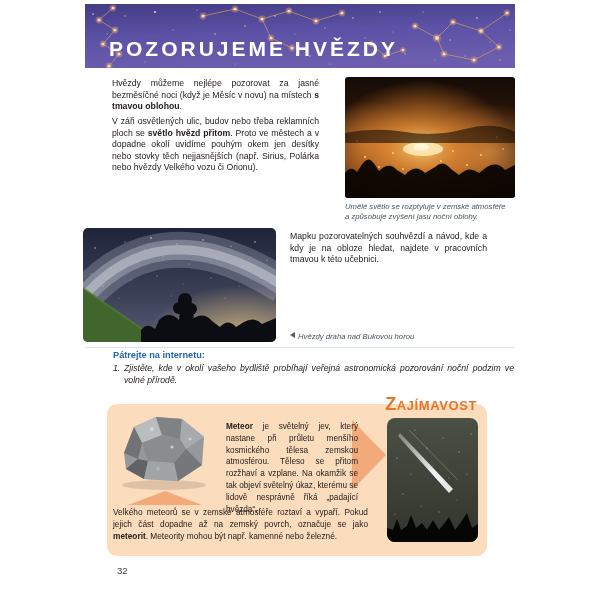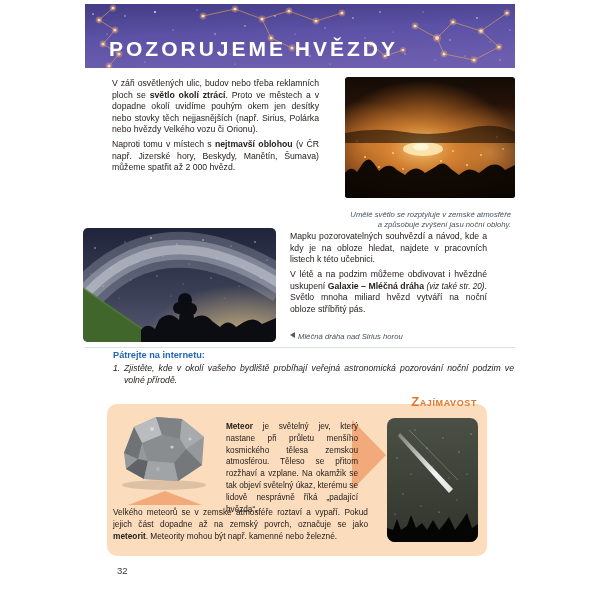--- a/index.html
+++ b/index.html
@@ -25,40 +25,40 @@
   .col-right { left:290px; top:231px; width:197px; }
   .ref-note { font-style:italic; font-size:8.2px; }
 
   
   .photo { overflow:hidden; }
   .photo svg { display:block; width:100%; height:100%; }
   .photo-city  { left:345px; top:77px;  width:170px; height:121px; border-radius:3px; }
   .photo-milky { left:83px;  top:228px; width:193px; height:114px; border-radius:5px; }
 
   .caption { font-style:italic; font-size:7.7px; line-height:10px; color:#44525e; }
-  .cap-city  { left:345px; top:210px; width:166px;text-align:right; }
+  .cap-city  { left:345px; top:202px; width:166px; }
   .cap-milky { left:290px; top:332px; width:215px; }
   .tri-left {
     display:inline-block; width:0; height:0; margin-right:3px; vertical-align:1px;
     border-top:3px solid transparent; border-bottom:3px solid transparent;
     border-right:5px solid #5a5a5a;
   }
 
   
   .rule { left:85px; top:347px; width:430px; height:1px; background:#dbe1e7; }
   .net-heading { left:113px; top:350px; font-size:9.2px; font-weight:700; color:#2367b3;text-align:center; }
   .net-item { left:113px; top:363px; width:401px; display:flex; font-style:italic;
               font-size:8.7px; line-height:11.5px; }
   .net-item .num { width:11px; flex:none; }
   .net-item .txt { flex:1; text-align:justify; }
 
   
   .factbox { left:107px; top:404px; width:380px; height:152px; background:#fbdcbc; border-radius:10px; }
   .fact-label { right:123px; top:394px; width:120px; text-align:right;
-    font-variant:small-caps; font-weight:700; font-size:13px; letter-spacing:.6px; color:#e4762b; }
+    font-variant:small-caps; font-weight:700; font-size:18px; letter-spacing:.6px; color:#e4762b; }
   .rock { left:114px; top:409px; width:100px; height:82px; }
   .rock svg { display:block; width:100%; height:100%; }
   .tri-up { left:128px; top:491px; width:0; height:0;
     border-left:37px solid transparent; border-right:37px solid transparent;
     border-bottom:14px solid #f3aa7b; }
   .tri-right { left:352px; top:420px; width:0; height:0;
     border-top:35px solid transparent; border-bottom:35px solid transparent;
     border-left:34px solid #f3aa7b; }
   .fact-main { left:218px; top:413px; width:132px; font-size:8.2px; line-height:11.8px; text-align:justify; }
   .fact-bottom { left:113px; top:506px; width:255px; font-size:8.3px; line-height:12px; text-align:justify; }
@@ -174,22 +174,22 @@
         <circle cx="425" cy="26" r="0.6" opacity="0.7"></circle>
       <circle cx="60" cy="58" r="0.6" opacity="0.5"></circle>
         <circle cx="150" cy="60" r="0.5" opacity="0.5"></circle>
       <circle cx="245" cy="60" r="0.6" opacity="0.5"></circle>
     </g>
   </svg>
   <h1>POZORUJEME HVĚZDY</h1>
 </div>
 
 <div class="abs textcol col-left">
-  <p><span>V záři osvětlených ulic, budov nebo třeba reklamních ploch se </span><b>světlo okolí ztrácí</b><span>. Proto ve městech a v dopadne okolí uvidíme pouhým okem jen desítky nebo stovky těch nejjasnějších (např. Sirius, Polárka nebo hvězdy Velkého vozu či Orionu).</span></p>
-  <p><span>Naproti tomu v místech s </span><b>nejtmavší oblohou</b><span> (v ČR např. Jizerské hory, Beskydy, Manětín, Šumava) můžeme spatřit až 2 000 hvězd.</span></p>
+  <p><span>Hvězdy můžeme nejlépe pozorovat za jasné bezměsíčné noci (když je Měsíc v novu) na místech </span><b>s tmavou oblohou</b><span>.</span></p>
+  <p><span>V záři osvětlených ulic, budov nebo třeba reklamních ploch se </span><b>světlo hvězd přitom</b><span>. Proto ve městech a v dopadne okolí uvidíme pouhým okem jen desítky nebo stovky těch nejjasnějších (např. Sirius, Polárka nebo hvězdy Velkého vozu či Orionu).</span></p>
 </div>
 
 <figure class="abs photo photo-city" style="margin:0">
   <svg viewBox="0 0 170 121" preserveAspectRatio="none">
     <defs>
       <linearGradient id="citySky" x1="0" y1="0" x2="0" y2="1">
         <stop offset="0" stop-color="#140c06"></stop>
           <stop offset="0.45" stop-color="#33180a"></stop>
         <stop offset="0.75" stop-color="#55290f"></stop>
           <stop offset="1" stop-color="#2c170a"></stop>
@@ -286,26 +286,25 @@
     <polygon points="0,60 78,114 0,114" fill="#41662c"></polygon>
     <path d="M0,60 L78,114" stroke="#567d37" stroke-width="2" opacity="0.7"></path>
     <path d="M58,114 L58,102 Q64,94 72,101 L76,92 Q86,82 96,92 L98,74 Q102,64 108,73 L111,90 Q121,84 129,93 L137,99 Q145,90 153,99 L161,94 Q171,88 179,96 L193,90 L193,114 Z" fill="#0b0d13"></path>
     <circle cx="102" cy="72" r="7" fill="#0b0d13"></circle>
       <circle cx="96" cy="80" r="6" fill="#0b0d13"></circle>
       <circle cx="108" cy="81" r="6" fill="#0b0d13"></circle>
   </svg>
 </figure>
 
 <div class="abs textcol col-right">
-  <p>Mapku pozorovatelných souhvězdí a návod, kde a kdy je na obloze hledat, najdete v pracovních listech k této učebnici.</p>
-  <p><span>V létě a na podzim můžeme obdivovat i hvězdné uskupení </span><b>Galaxie – Mléčná dráha</b><span> </span><span class="ref-note">(viz také str. 20)</span><span>. Světlo mnoha miliard hvězd vytváří na noční obloze stříbřitý pás.</span></p>
+  <p>Mapku pozorovatelných souhvězdí a návod, kde a kdy je na obloze hledat, najdete v pracovních tmavou k této učebnici.</p>
 </div>
 
 <div class="abs caption cap-milky">
-  <span class="tri-left"></span><span>Mléčná dráha nad Sirius horou</span>
+  <span class="tri-left"></span><span>Hvězdy dráha nad Bukovou horou</span>
 </div>
 
 <div class="abs rule"></div>
 
 <div class="abs net-heading">Pátrejte na internetu:</div>
 <div class="abs net-item">
   <span class="num">1.</span>
   <span class="txt">Zjistěte, kde v okolí vašeho bydliště probíhají veřejná astronomická pozorování noční podzim ve volné přírodě.</span>
 </div>
 

